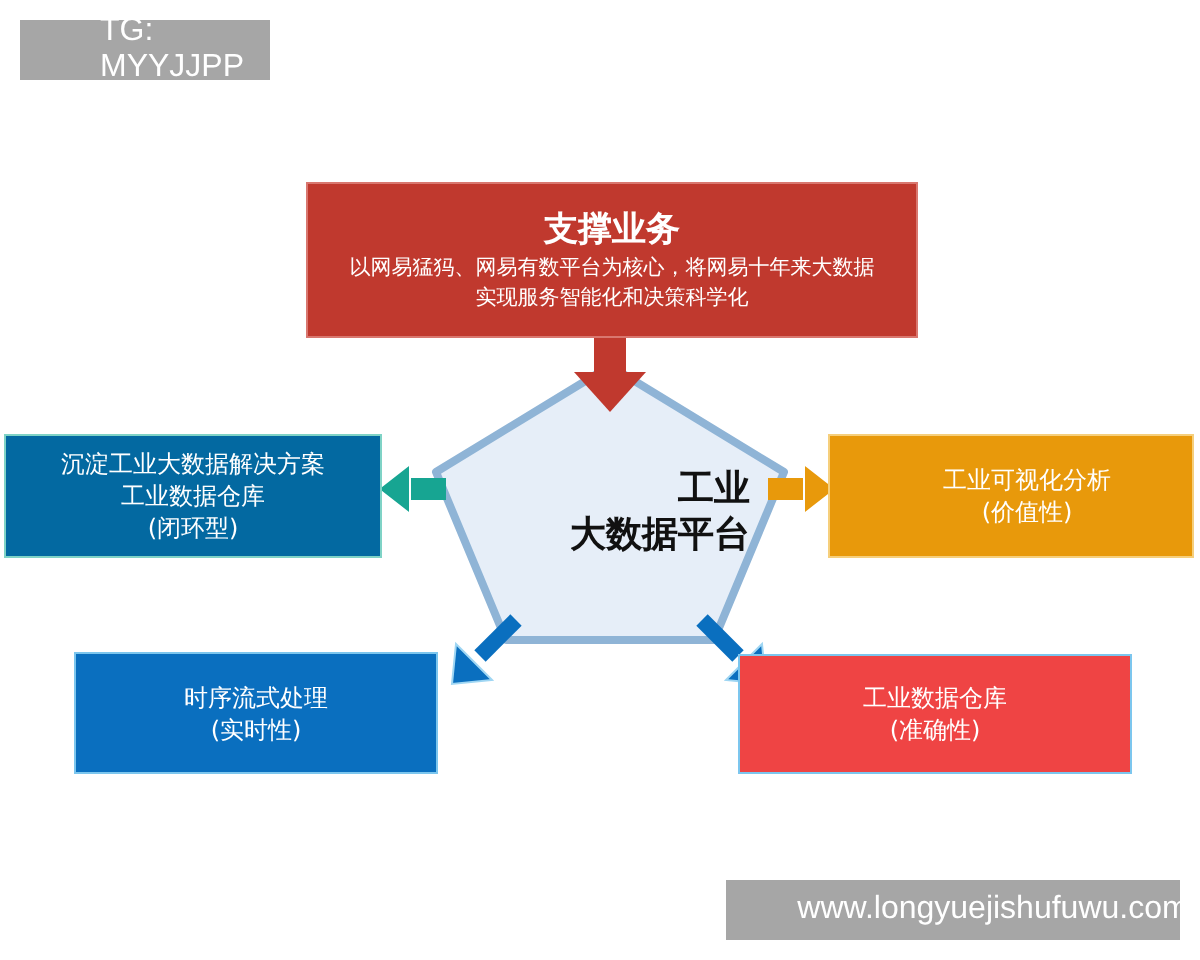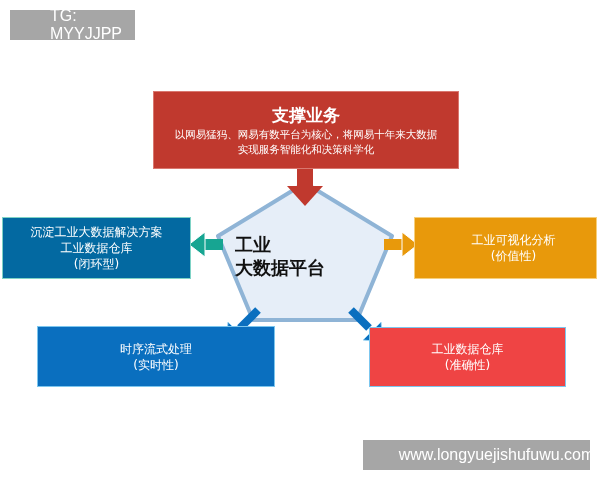--- a/index.html
+++ b/index.html
@@ -28,28 +28,28 @@
     left: 154px; top: 92px; width: 304px; height: 76px;
     background: #c0392e;
     box-shadow: 0 0 0 1px #d9776f;
   }
   #support-title { font-size: 17px; font-weight: bold; line-height: 22px; margin-bottom: 1px; }
   .support-line { font-size: 10.5px; line-height: 15px; font-family: "DejaVu Serif", "Liberation Serif", serif; }
 
   #teal-box { left: 3px; top: 218px; width: 187px; height: 60px; background: #0369a1; box-shadow: 0 0 0 1px #7fd3c6; }
   #orange-box { left: 415px; top: 218px; width: 181px; height: 60px; background: #e8990b; box-shadow: 0 0 0 1px #f6cf7c; }
   #orange-box .inner { transform: translateX(8px); }
-  #blue-left-box { left: 38px; top: 327px; width: 236px; height: 59px; background: #0a6fbf; box-shadow: 0 0 0 1px #7cc6ee; }
+  #blue-left-box { left: 38px; top: 327px; width: 180px; height: 59px; background: #0a6fbf; box-shadow: 0 0 0 1px #7cc6ee; }
   #blue-right-box { left: 370px; top: 328px; width: 195px; height: 58px; background: #ef4444; box-shadow: 0 0 0 1px #7cc6ee; }
 
   #diagram-svg { position: absolute; left: 0; top: 0; width: 600px; height: 480px; }
 
   #center-label {
     position: absolute; left: 235px; top: 233px; width: 140px;
-    text-align: left; color: #111111;
+    text-align: right; color: #111111;
     font-size: 18px; font-weight: bold; line-height: 23px;
   }
 </style>
 </head>
 <body>
 
 <svg id="diagram-svg" viewBox="0 0 600 480" xmlns="http://www.w3.org/2000/svg">
 
   <polygon points="305,183 392,236 357,320 253,320 218,236" fill="#e6eef8" stroke="#8fb4d6" stroke-width="4" stroke-linejoin="round"></polygon>
 

